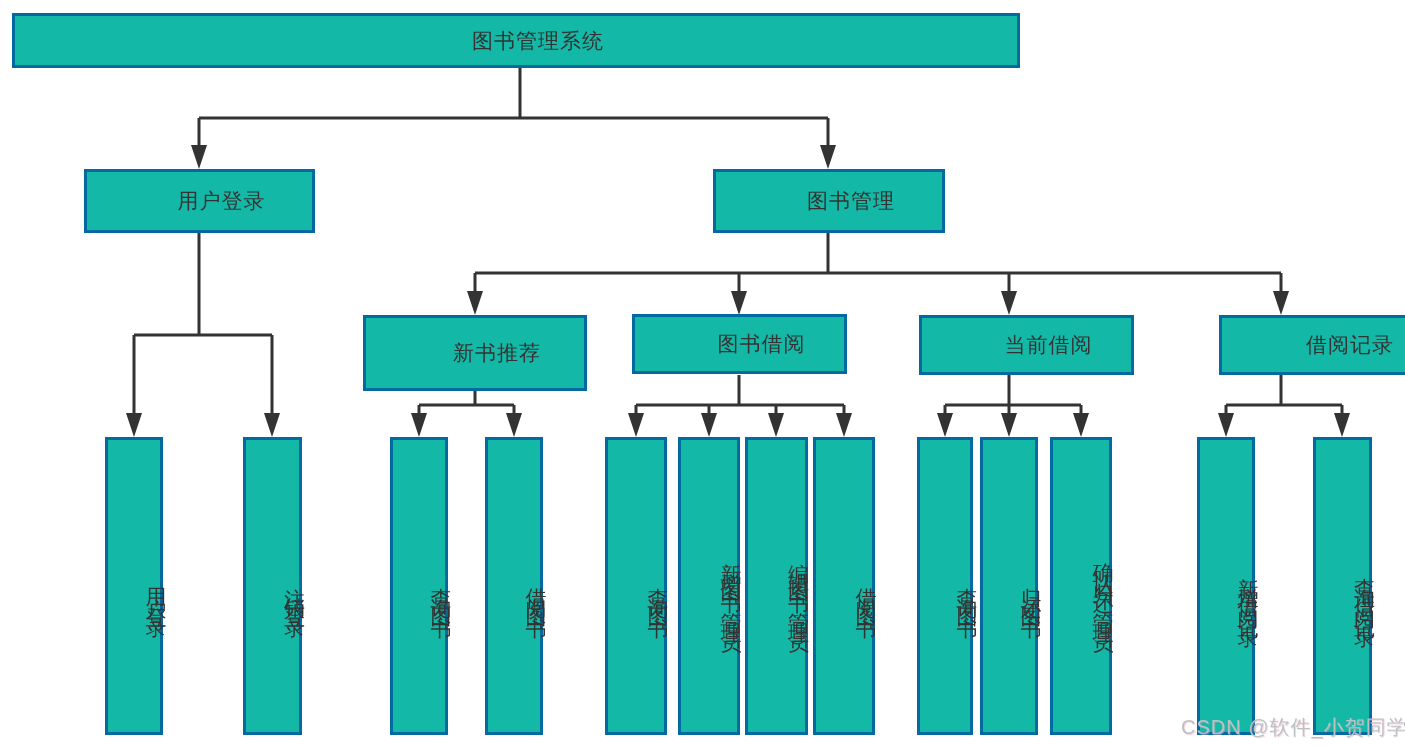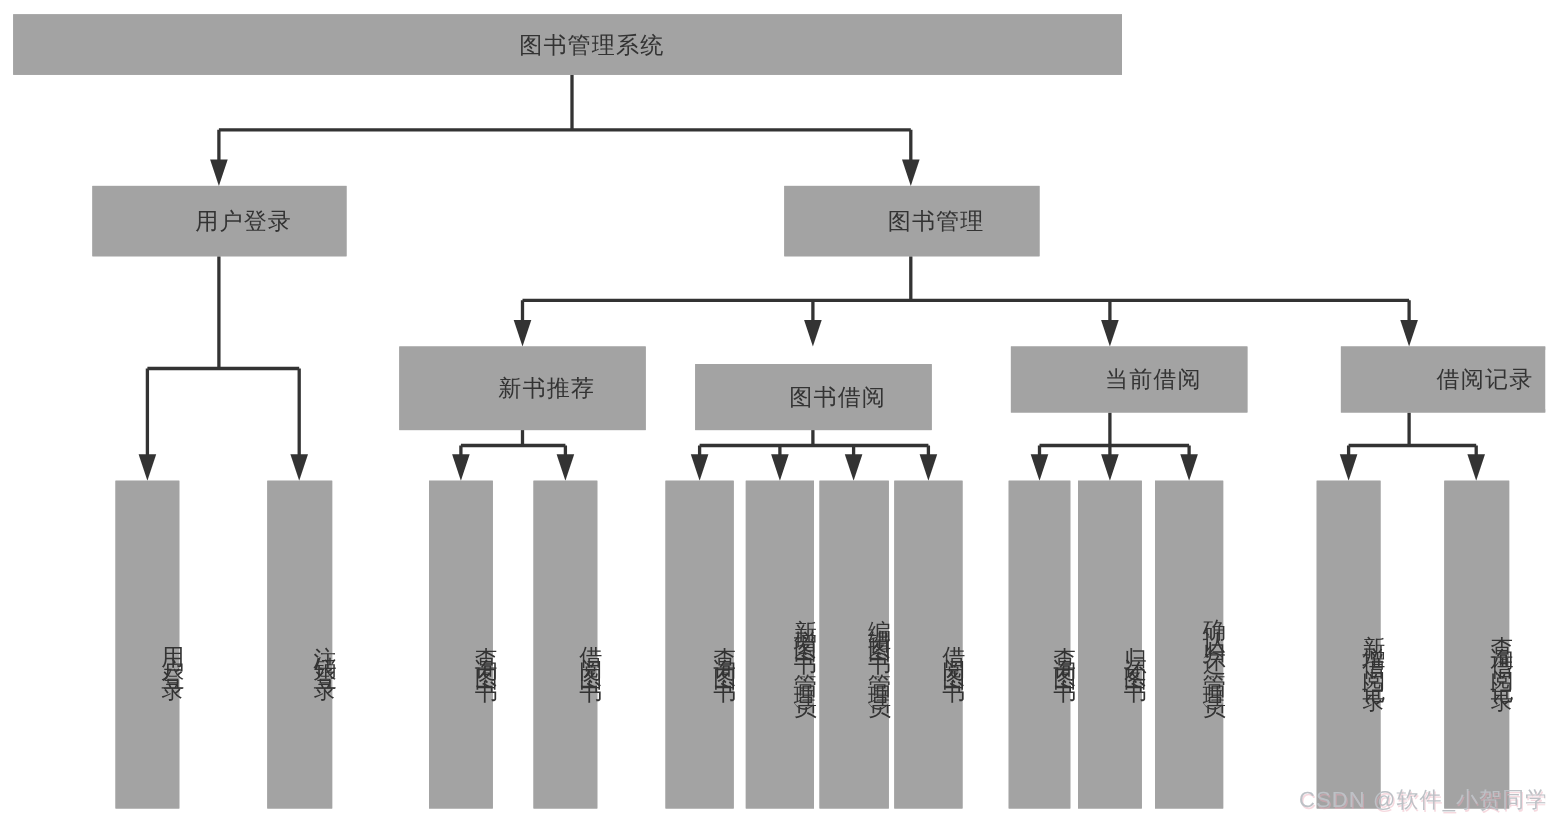--- a/index.html
+++ b/index.html
@@ -6,22 +6,22 @@
   .canvas{
     position:relative;
     width:1405px;height:747px;
     background:#ffffff;
     font-family:"Liberation Sans","DejaVu Sans",sans-serif;
     overflow:hidden;
   }
   svg.connectors{position:absolute;left:0;top:0;pointer-events:none;}
   .box{
     position:absolute;
-    border:3px solid #a3a3a3;
-    background:#a3a3a3;
+    border:3px solid #0369a1;
+    background:#14b8a6;
     display:flex;
     align-items:center;
     justify-content:center;
     color:#333333;
     box-sizing:border-box;
     padding-left:44px;
   }
   .hlabel{font-size:21px;letter-spacing:1px;white-space:nowrap;}
   .vert span{
     writing-mode:vertical-rl;
@@ -94,21 +94,21 @@
   <div class="box" style="left:84px;top:169px;width:231px;height:64px;">
     <span class="hlabel">用户登录</span>
   </div>
   <div class="box" style="left:713px;top:169px;width:232px;height:64px;">
     <span class="hlabel">图书管理</span>
   </div>
 
   <div class="box" style="left:363px;top:315px;width:224px;height:76px;">
     <span class="hlabel">新书推荐</span>
   </div>
-  <div class="box" style="left:632px;top:331px;width:215px;height:60px;">
+  <div class="box" style="left:632px;top:314px;width:215px;height:60px;">
     <span class="hlabel">图书借阅</span>
   </div>
   <div class="box" style="left:919px;top:315px;width:215px;height:60px;">
     <span class="hlabel">当前借阅</span>
   </div>
   <div class="box" style="left:1172px;top:315px;width:218px;height:60px;margin-left:47px;">
     <span class="hlabel">借阅记录</span>
   </div>
 
   <div class="box vert" style="left:105px;top:437px;width:58px;height:298px;">

